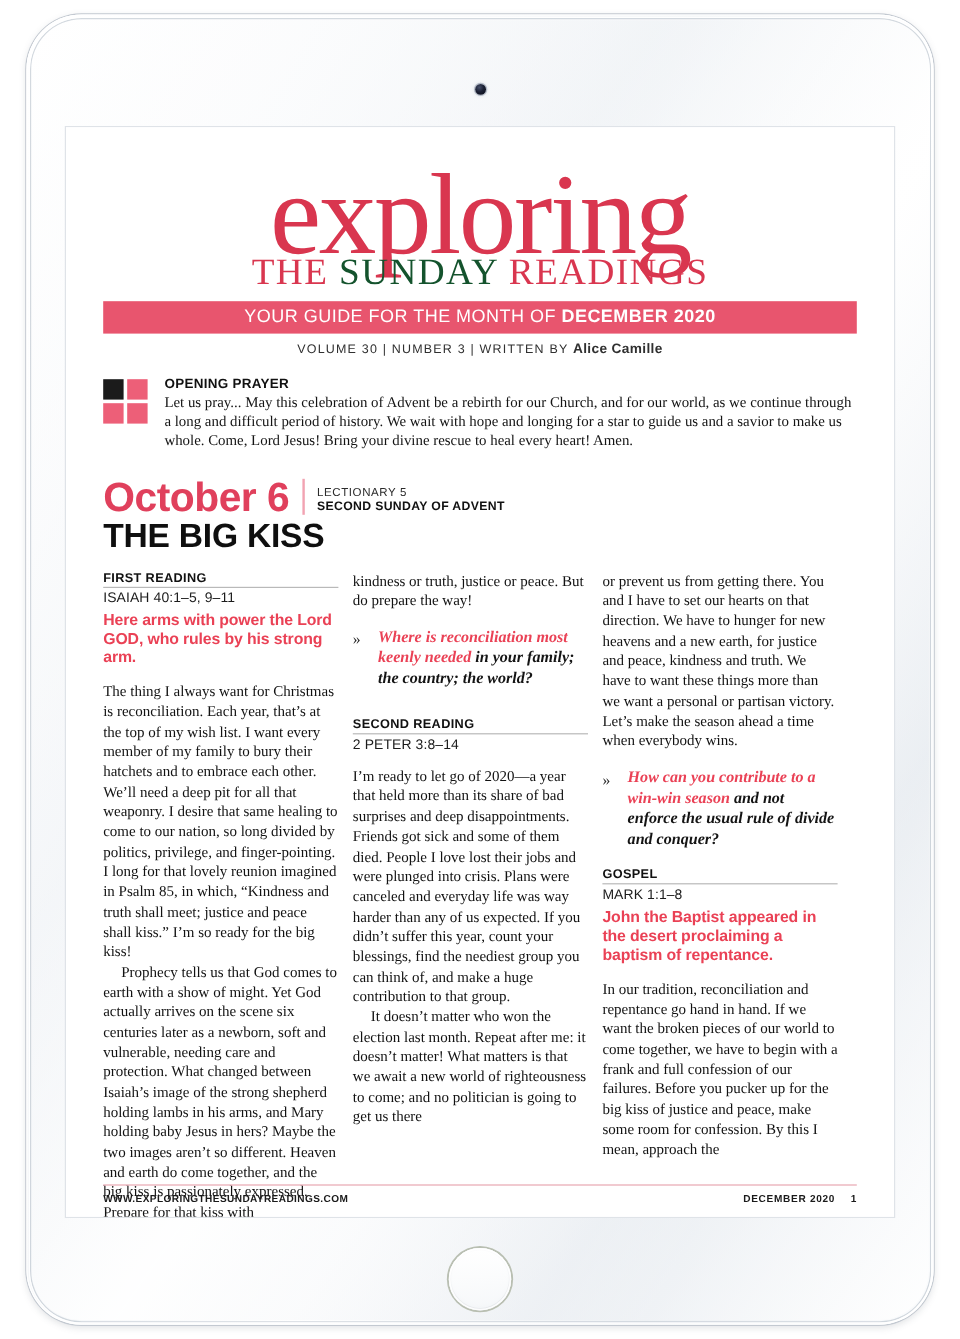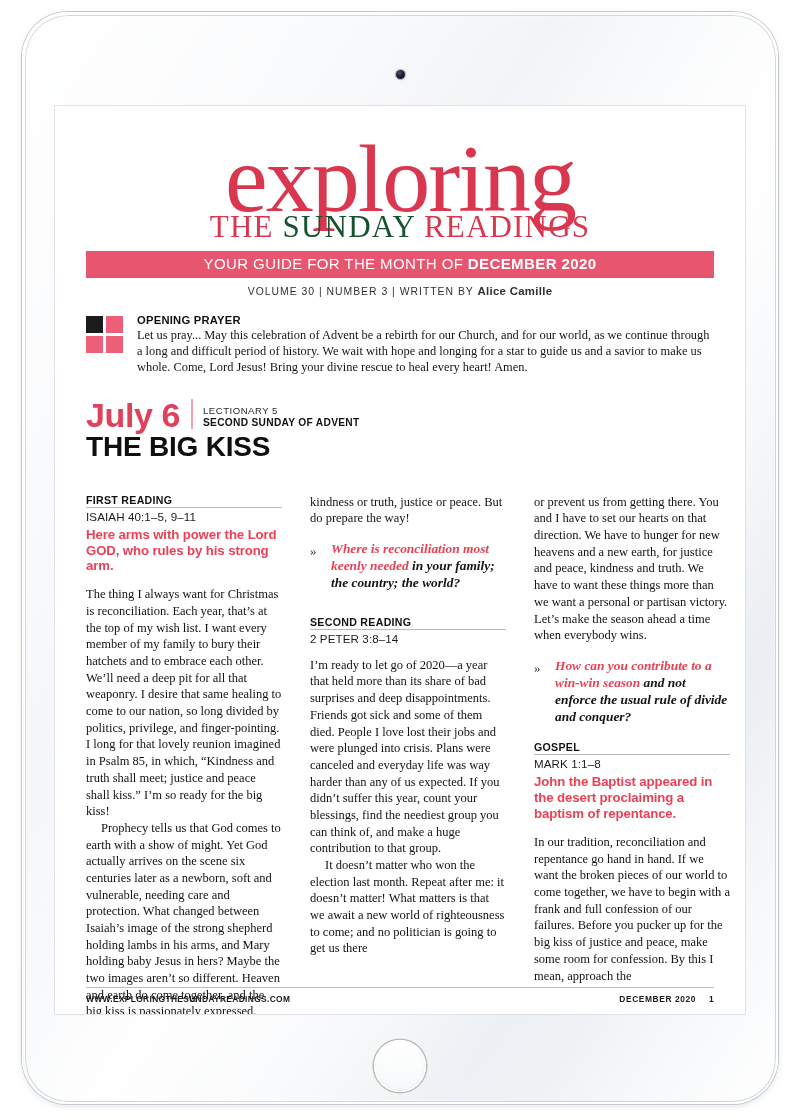--- a/index.html
+++ b/index.html
@@ -236,23 +236,23 @@
     margin-top: 1px;
     font-size: 28px;
     font-weight: 700;
     color: #0f0f0f;
     letter-spacing: -0.2px;
     line-height: 1.05;
   }
 
   
   .columns {
-    margin-top: 32px;
+    margin-top: 14px;
     display: flex;
-    gap: 28px;
+    gap: 12px;
   }
   .col {
     width: 196px;
     flex: 0 0 196px;
   }
   .sec-label {
     font-size: 10.6px;
     font-weight: 700;
     letter-spacing: 0.3px;
     color: #111;
@@ -367,21 +367,21 @@
               <i class="q-pink"></i>
               <i class="q-pink"></i>
             </div>
             <div class="prayer-text">
               <div class="prayer-title">OPENING PRAYER</div>
               <div class="prayer-body"><span>Let us pray... May this celebration of Advent be a rebirth for our Church, and for our world, as we continue through a long and difficult period of history. We wait with hope and longing for a star to guide us and a savior to make us whole. Come, Lord Jesus! Bring your divine rescue to heal every heart! </span><span class="amen">Amen.</span></div>
             </div>
           </div>
 
           <div class="datehead">
-            <div class="date-big">July 6</div>
+            <div class="date-big">October 6</div>
             <div class="date-divider"></div>
             <div class="date-meta">
               <div class="lectionary">LECTIONARY 5</div>
               <div class="sundayname">SECOND SUNDAY OF ADVENT</div>
             </div>
           </div>
           <div class="big-title">THE BIG KISS</div>
 
           <div class="columns">
 

